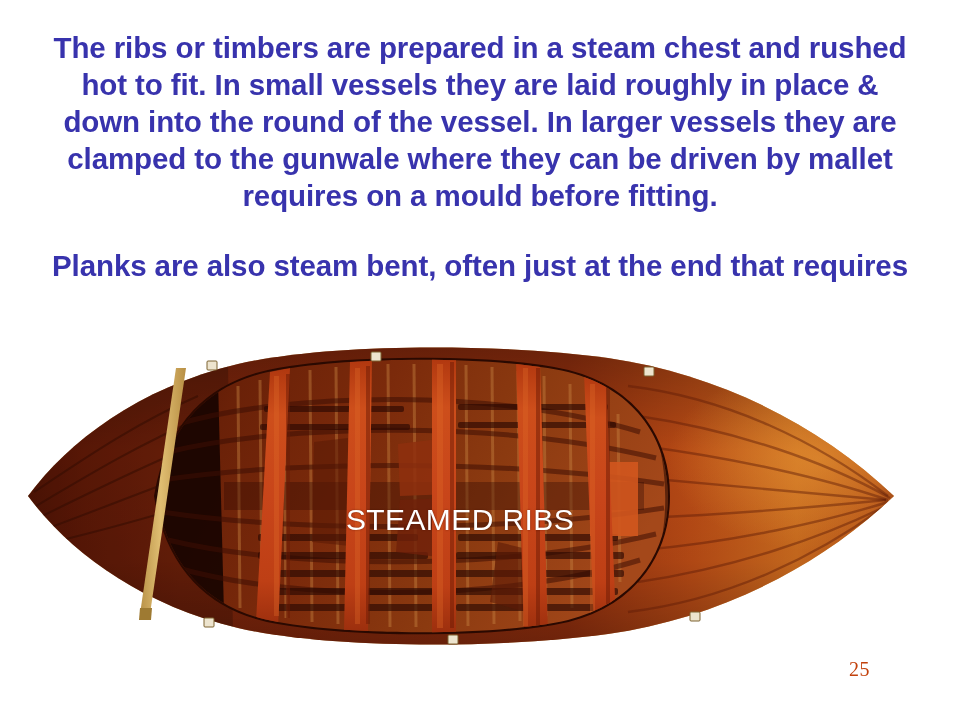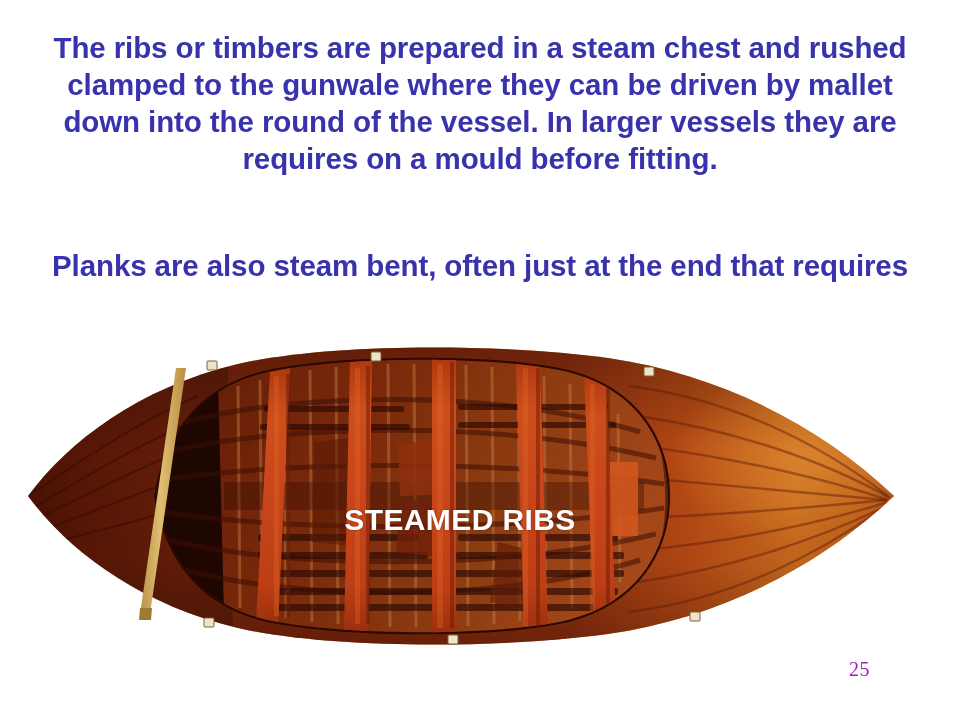--- a/index.html
+++ b/index.html
@@ -45,21 +45,21 @@
     white-space: nowrap;
   }
 
   
   #page-number {
     position: absolute;
     left: 849px;
     top: 658px;
     font-family: "Liberation Serif", serif;
     font-size: 20px;
-    color: #a21caf;
+    color: #c2410c;
     letter-spacing: 0.5px;
   }
 
   
   #photo {
     position: absolute;
     left: 10px;
     top: 340px;
     width: 900px;
     height: 316px;
@@ -78,37 +78,38 @@
   .boat-hull svg { display: block; }
 
   
   #caption {
     position: absolute;
     left: 0;
     top: 163px;
     width: 900px;
     text-align: center;
     font-family: "Liberation Sans", sans-serif;
-    font-weight: bold;
+    font-weight: normal;
     font-size: 30px;
     color: #ffffff;
     letter-spacing: 0.4px;
     text-shadow: 0 0 2px rgba(60,10,0,0.55);
     pointer-events: none;
   }
 </style>
 </head>
 <body>
 
 <div id="slide">
 
   <div class="text-block" id="para1">
     <span class="text-line">The ribs or timbers are prepared in a steam chest and rushed</span>
+    <span class="text-line">hot to fit. In small vessels they are laid roughly in place &amp;</span>
+    <span class="text-line">down into the round of the vessel. In larger vessels they are</span>
     <span class="text-line">clamped to the gunwale where they can be driven by mallet</span>
-    <span class="text-line">down into the round of the vessel. In larger vessels they are</span>
     <span class="text-line">requires on a mould before fitting.</span>
   </div>
 
   <div class="text-block" id="para2">
     <span class="text-line">Planks are also steam bent, often just at the end that requires</span>
   </div>
 
   <div id="photo">
 
     <div class="boat-hull">

